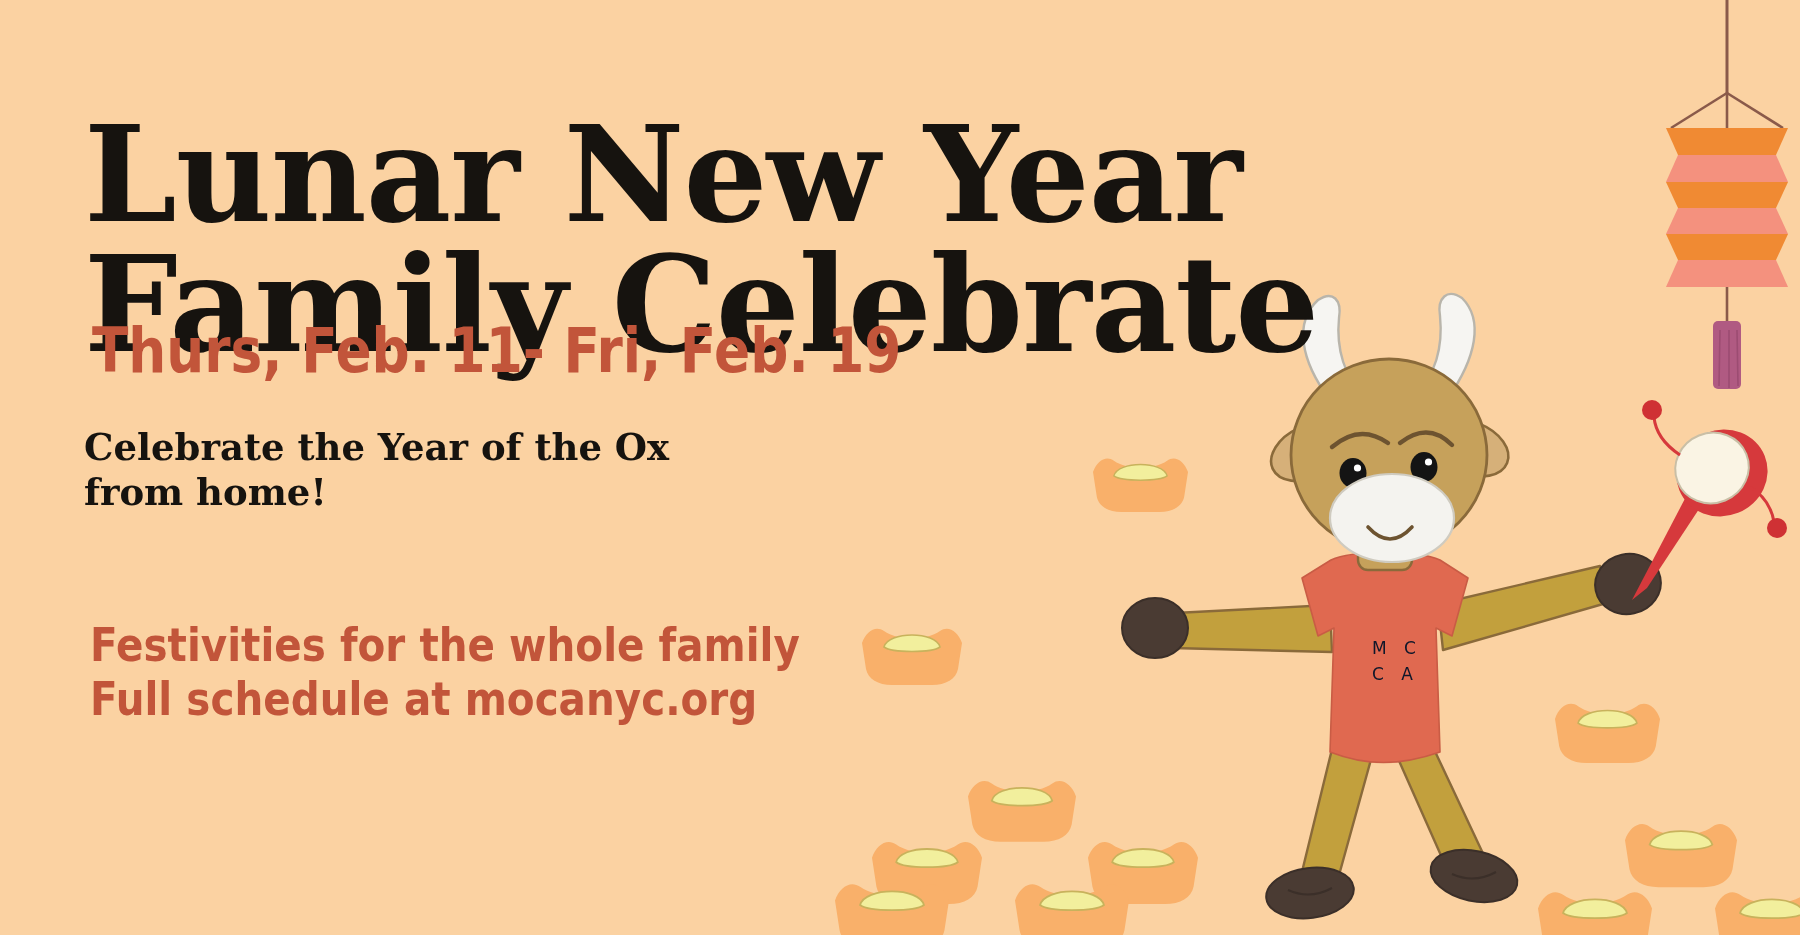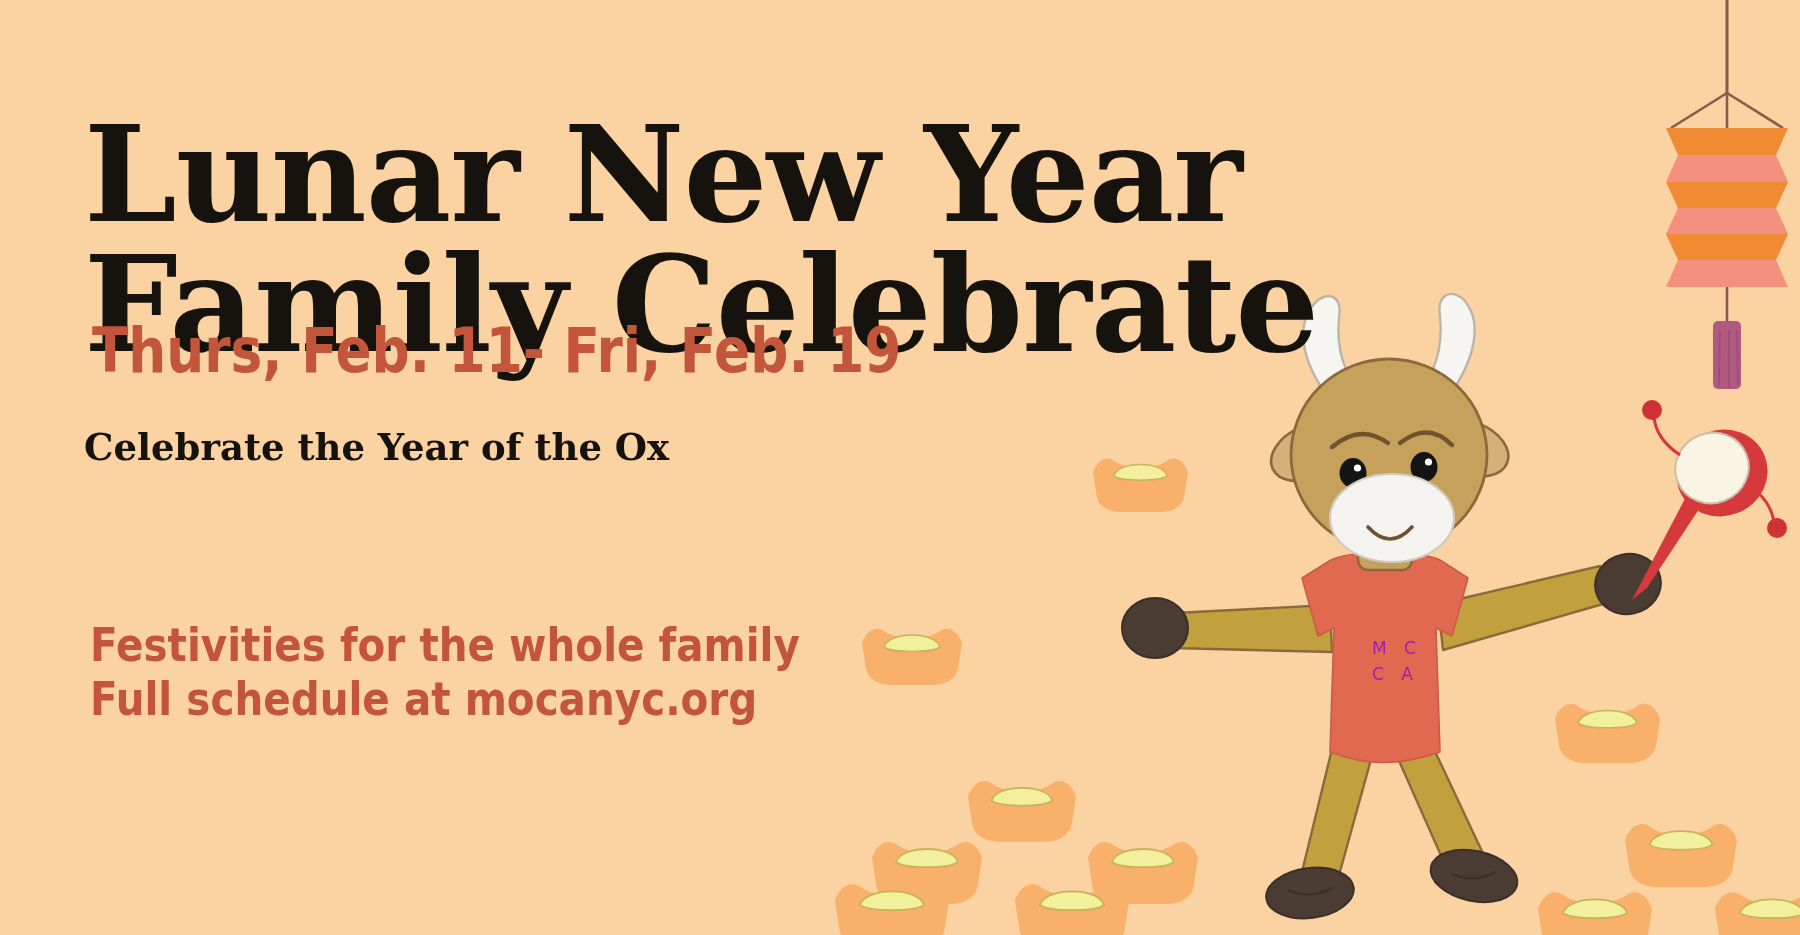--- a/index.html
+++ b/index.html
@@ -68,21 +68,21 @@
     font-weight:bold;
     font-size:46px;
     line-height:1.18;
     transform:scaleX(0.88);
     transform-origin:left top;
   }
   .footer .fline{display:block;white-space:nowrap;}
   
   .shirt-mark{
     position:absolute;
-    color:#a21caf;
+    color:#0f172a;
     font-family:"DejaVu Sans","Liberation Sans",sans-serif;
     font-size:17px;
     letter-spacing:6px;
     line-height:1.55;
     font-weight:normal;
   }
   .shirt-mark span{display:block;}
 </style>
 </head>
 <body>
@@ -216,20 +216,21 @@
 
     <h1 class="title">
       <span class="tline">Lunar New Year</span>
       <span class="tline">Family Celebrate</span>
     </h1>
 
     <div class="dateline">Thurs, Feb. 11- Fri, Feb. 19</div>
 
     <div class="subhead">
       <span class="sline">Celebrate the Year of the Ox</span>
+      <span class="sline">from home!</span>
     </div>
 
     <div class="footer">
       <span class="fline">Festivities for the whole family</span>
       <span class="fline">Full schedule at mocanyc.org</span>
     </div>
 
     <div class="shirt-mark" style="left:1372px;top:635px;">
       <span>M C</span>
       <span>C A</span>

